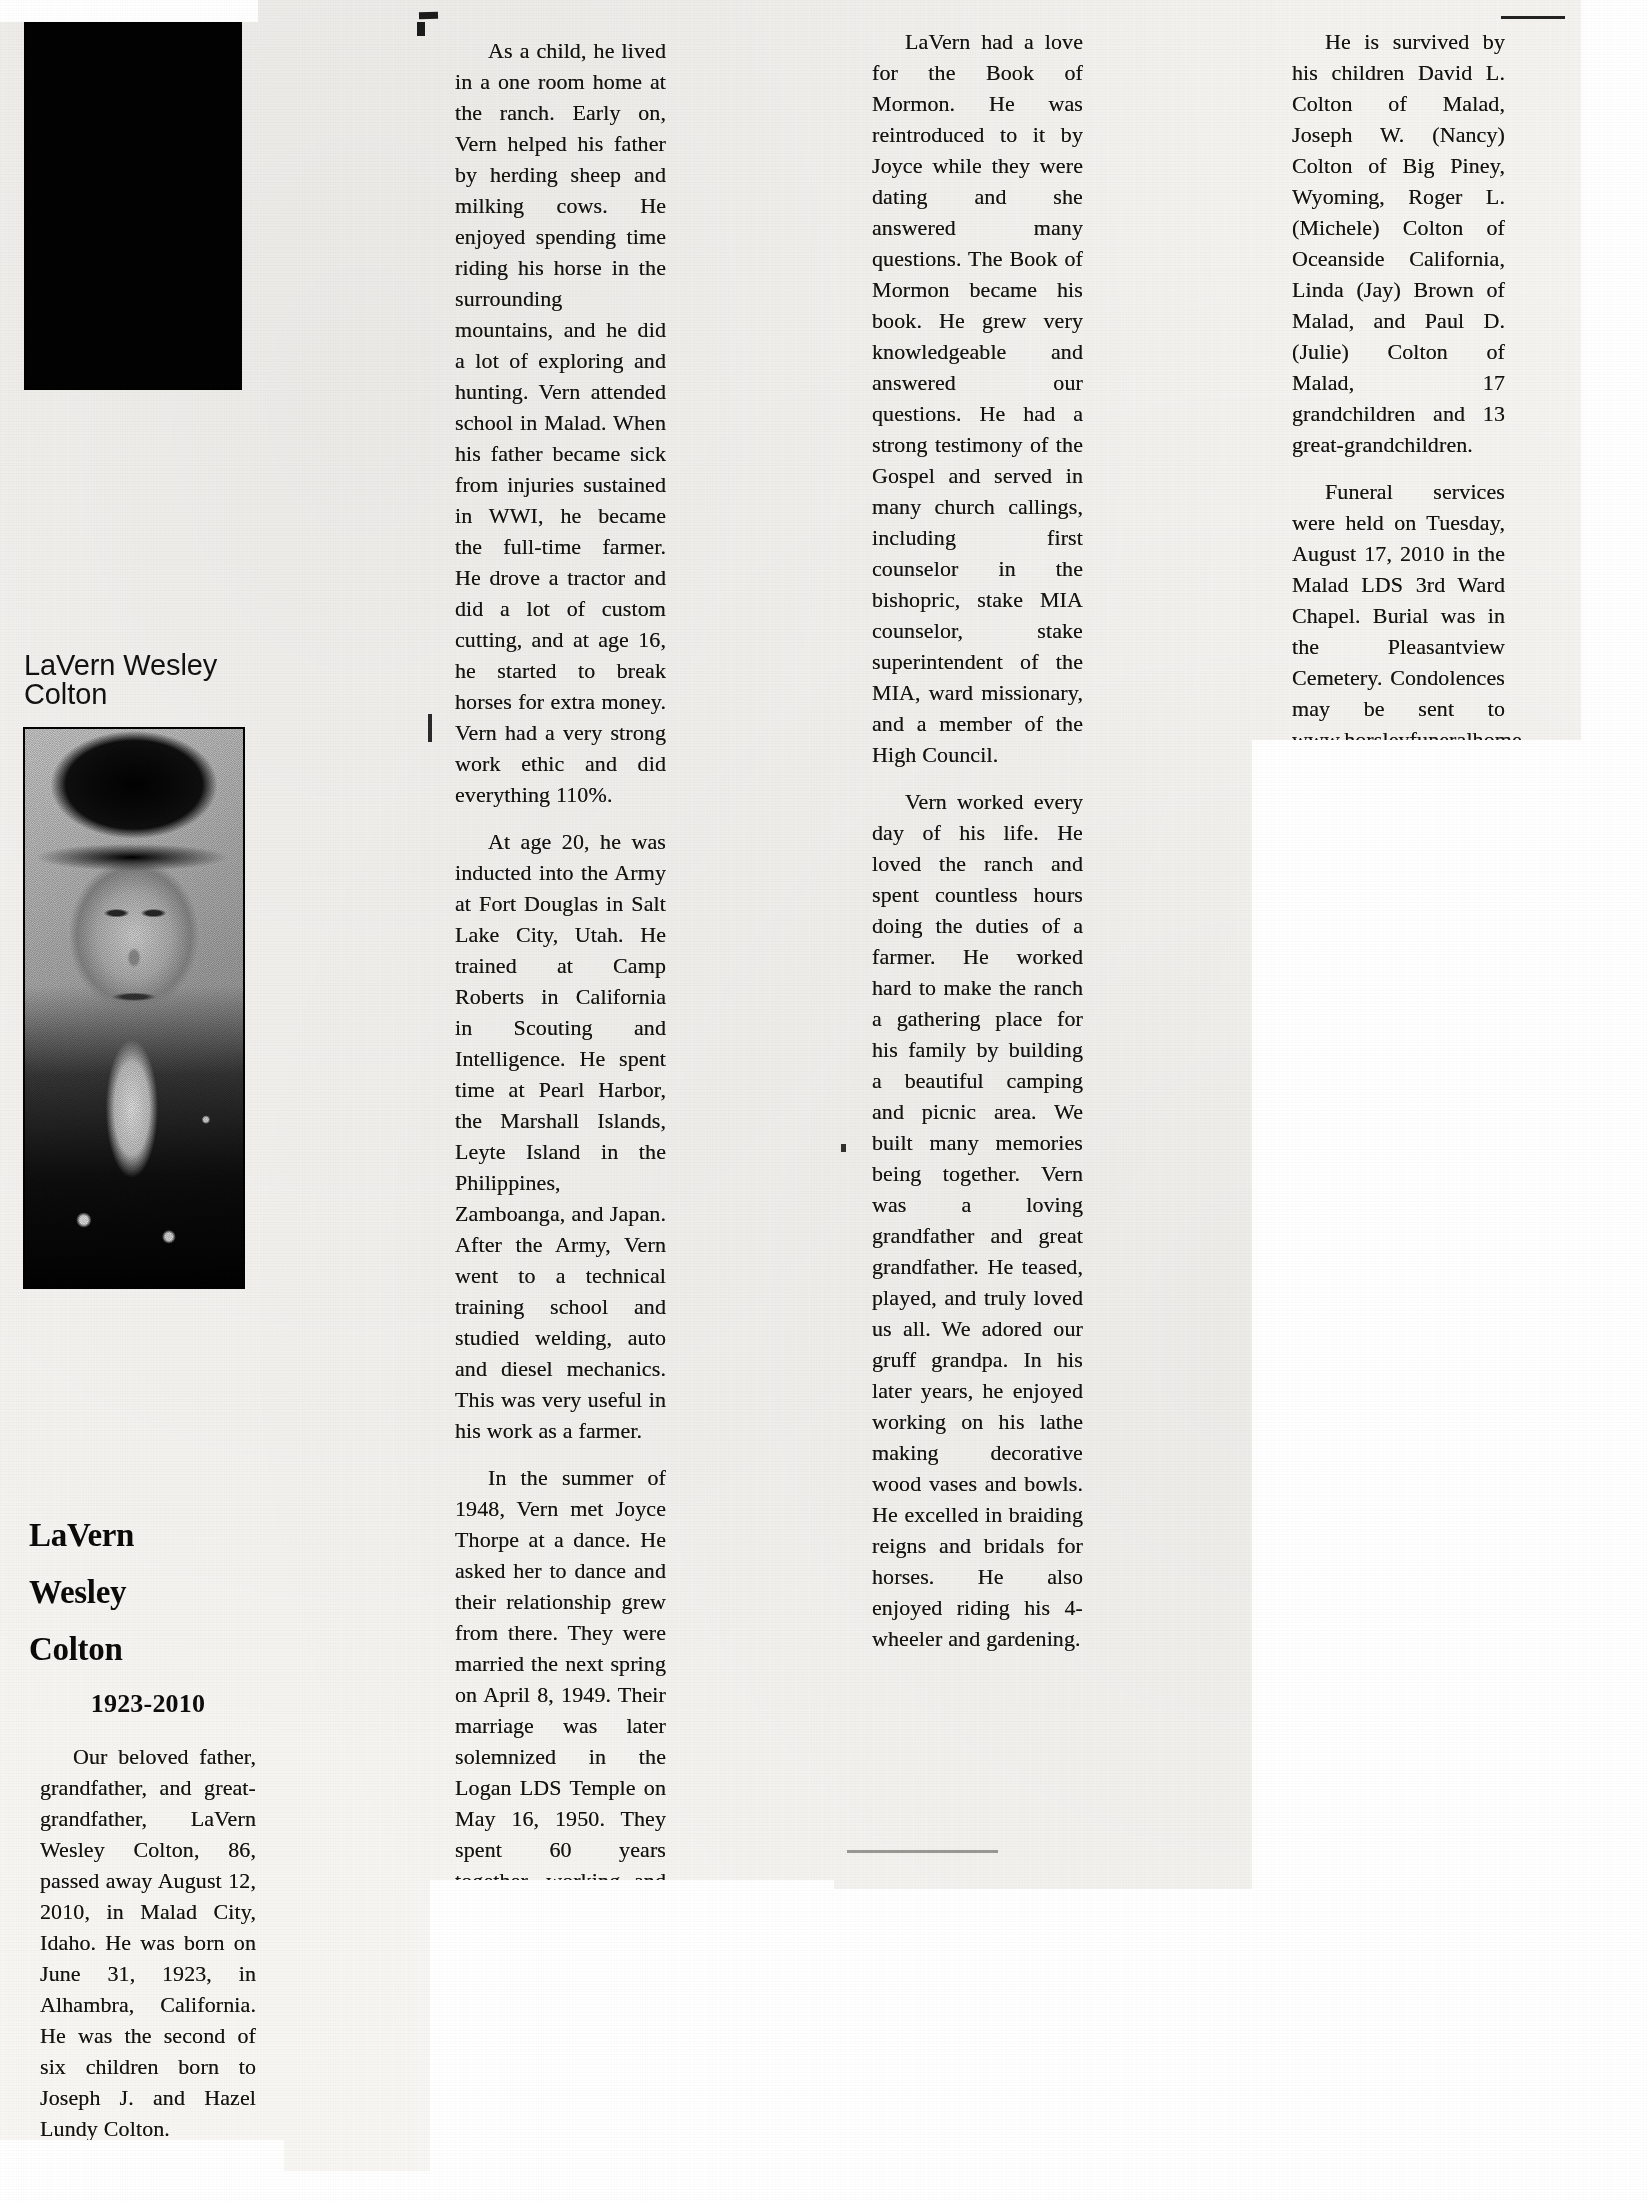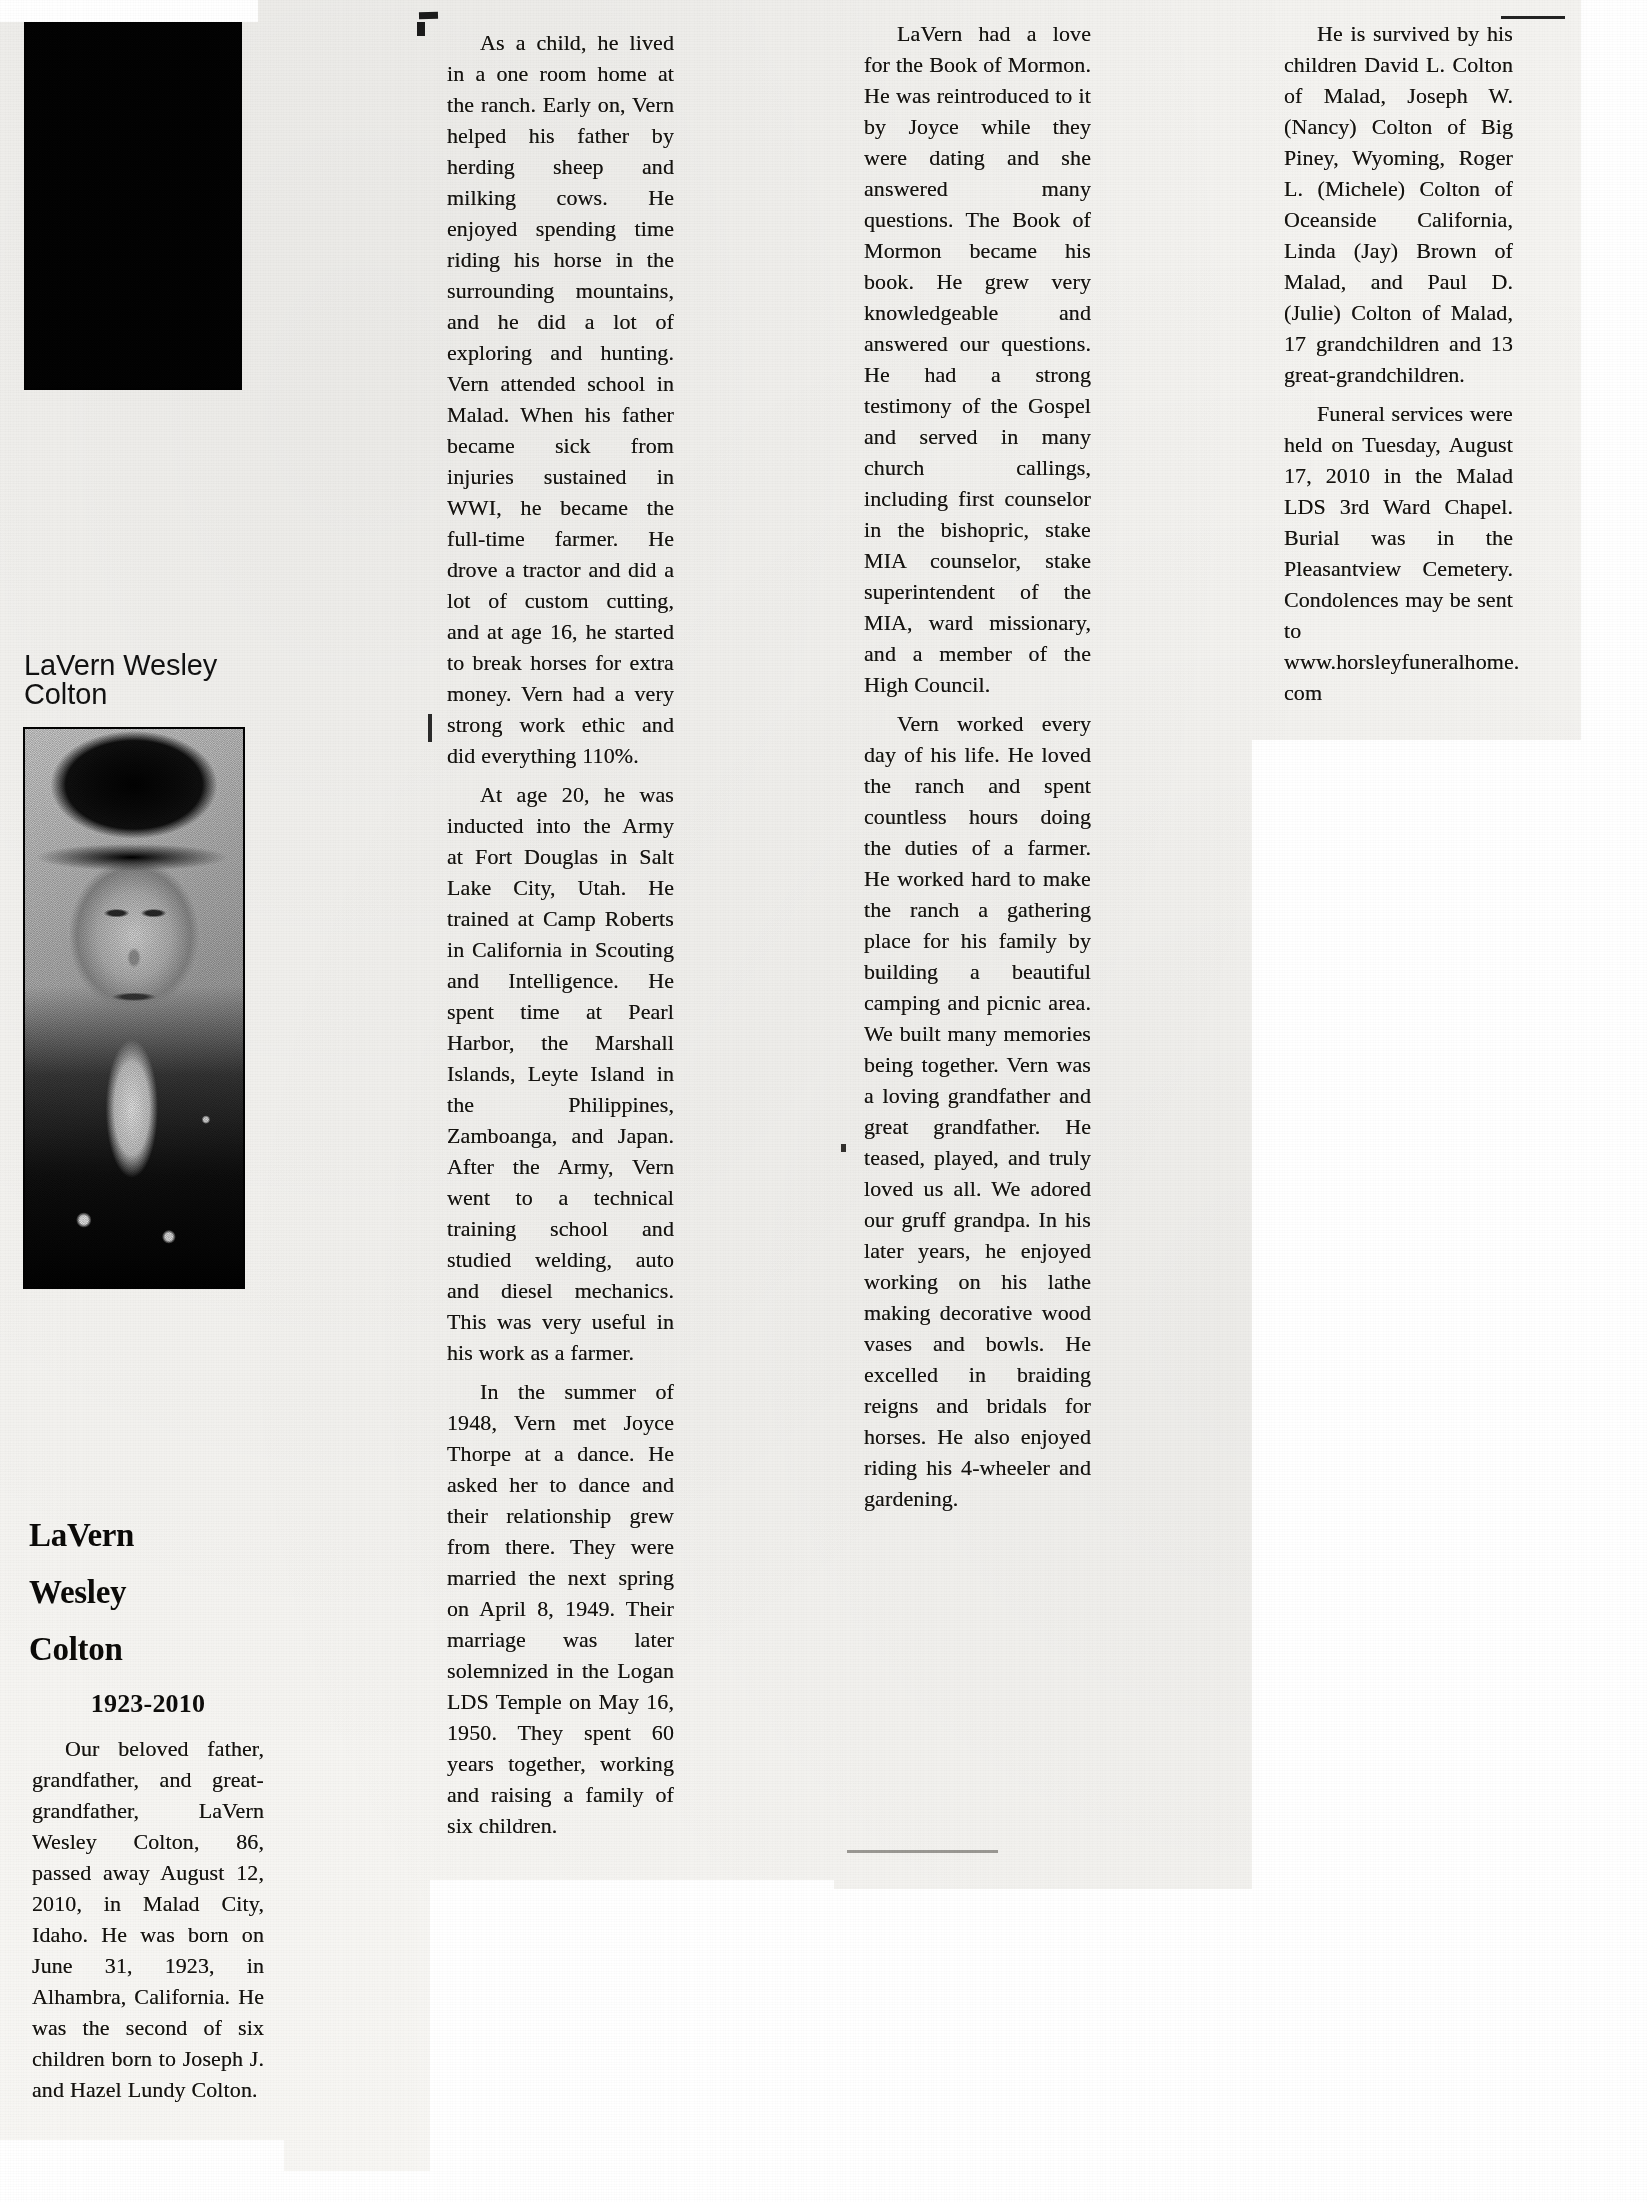--- a/index.html
+++ b/index.html
@@ -76,21 +76,21 @@
   .col {
     position: absolute;
     box-sizing: border-box;
   }
   #col2 { left: 439px; top: 19px;  width: 243px; }
   #col3 { left: 856px; top: 10.3px;  width: 243px; }
   #col4 { left: 1276px;top: 10.3px;  width: 245px; }
 
   
   .body p {
-    margin: 8px;
+    margin: 16px;
     font-size: 22px;
     line-height: 31px;
     text-align: justify;
     text-indent: 33px;
     color: #15130f;
     letter-spacing: 0.1px;
     word-spacing: 0.3px;
     -webkit-font-smoothing: none;
     text-shadow: 0 0 0.4px rgba(0,0,0,.55);
   }

